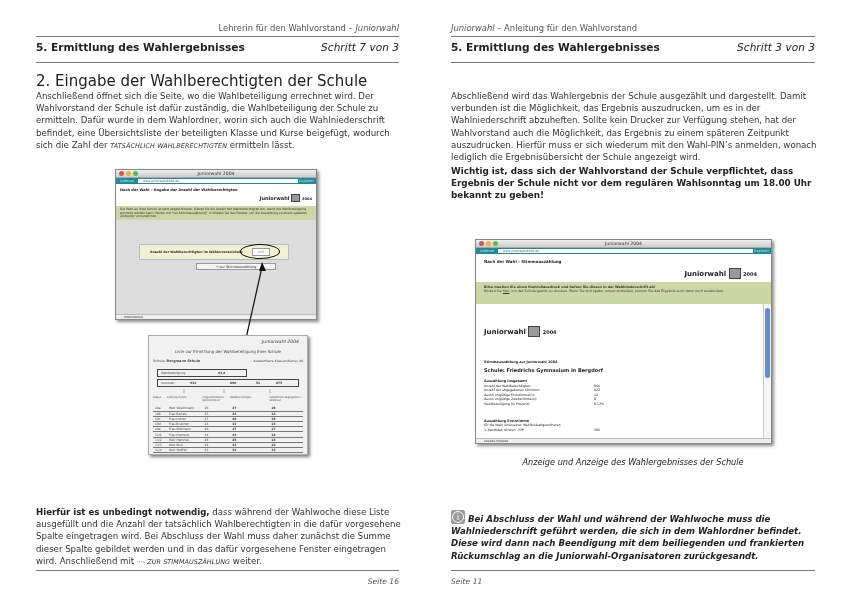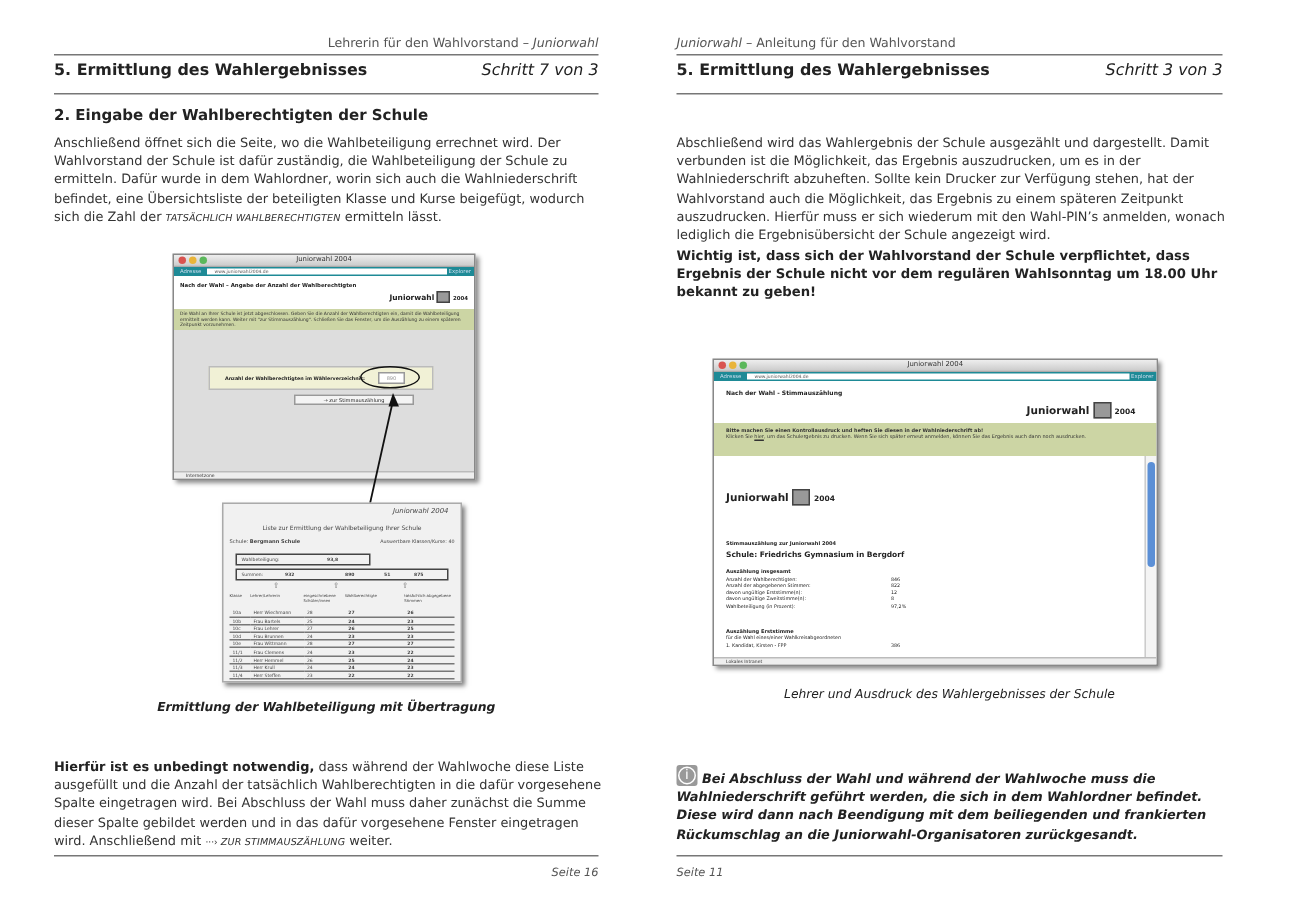--- a/index.html
+++ b/index.html
@@ -7,21 +7,21 @@
 body{font-family:"DejaVu Sans",sans-serif;color:#222;position:relative}
 .page{position:absolute;top:0;width:432px;height:612px}
 #p10{left:0}
 #p11{left:418px}
 .runhead{position:absolute;top:23px;font-size:8.4px;color:#555}
 #p10 .runhead{right:33px;text-align:right}
 #p11 .runhead{left:33px}
 .rule{position:absolute;height:1px;background:#777}
 .h1{position:absolute;top:41px;left:36px;right:33px;font-size:10.6px;font-weight:bold;color:#222}
 .h1 .step{position:absolute;right:0;top:0;font-style:italic;font-weight:normal}
-.h2{position:absolute;left:36px;font-size:10px;font-weight:bold}
+.h2{position:absolute;left:36px;font-size:15px;font-weight:normal}
 .para{position:absolute;left:36px;right:30px;font-size:8.6px;line-height:12.2px;color:#333}
 .sc{font-size:6.4px;text-transform:uppercase;font-style:italic;letter-spacing:0.1px}
 .caption{position:absolute;font-size:8.2px;font-style:italic;font-weight:bold;text-align:center;line-height:11px;color:#222}
 .footer{position:absolute;top:577px;font-size:7.6px;font-style:italic;color:#555}
 
 .win{position:absolute;background:#f2f2f2;border:1px solid #888;box-shadow:2px 2px 3px rgba(0,0,0,0.45);overflow:hidden}
 .tbar{height:8px;background:linear-gradient(#eee,#ccc);position:relative;border-bottom:1px solid #aaa}
 .dots{position:absolute;left:3px;top:1px;display:flex;gap:2px}
 .dot{width:5px;height:5px;border-radius:50%}
 .ttl{position:absolute;left:0;right:0;top:0;text-align:center;font-size:4.6px;line-height:8px;color:#333}
@@ -169,21 +169,20 @@
             <td style="width: 36px;">Herr Steffen</td>
             <td style="width: 28px;">23</td>
             <td style="width: 40px; font-weight: bold;">22</td>
             <td style="width: 34px; font-weight: bold;">22</td>
           </tr>
         </tbody>
     </table>
   </div>
 
   <div class="caption" style="left:36px;right:33px;top:466px">
-      <div>Ermittlung der Wahlbeteiligung mit Übertragung</div>
     </div>
 
   <div class="para" style="top:506px"><b style="color:#222">Hierfür ist es unbedingt notwendig,</b><span> dass während der Wahlwoche diese Liste ausgefüllt und die Anzahl der tatsächlich Wahlberechtigten in die dafür vorgesehene Spalte eingetragen wird. Bei Abschluss der Wahl muss daher zunächst die Summe dieser Spalte gebildet werden und in das dafür vorgesehene Fenster eingetragen wird. Anschließend mit </span><span style="font-size:6px">···›</span><span class="sc"> zur Stimmauszählung</span><span> weiter.</span></div>
   <div class="rule" style="top:570px;left:36px;right:33px"></div>
   <div class="footer" style="right:33px">Seite 16</div>
 </div>
 
 <div class="page" id="p11">
   <div class="runhead"><i>Juniorwahl</i><span> – Anleitung für den Wahlvorstand</span></div>
   <div class="rule" style="top:36px;left:33px;right:35px"></div>
@@ -230,18 +229,18 @@
       <div id="firstvote" style="position:absolute;left:8px;top:124px;width:150px">
           <div style="font-size: 3.2px; line-height: 4.4px; position: relative; height: 4.4px;"><span>1.  Kandidat, Kirsten - FPP</span><span style="position:absolute;left:110px">386</span></div>
         </div>
     </div>
     <div style="position:absolute;right:0;top:64px;width:8px;bottom:5px;background:#f4f4f4;border-left:1px solid #ccc">
       <div style="position:absolute;left:1px;right:1px;top:4px;height:70px;background:#5b8fd6;border-radius:3px"></div>
     </div>
     <div class="wstatus">Lokales Intranet</div>
   </div>
 
-  <div class="caption" style="left:33px;right:35px;top:457px;font-weight:normal">Lehrer und Ausdruck des Wahlergebnisses der Schule</div>
+  <div class="caption" style="left:33px;right:35px;top:457px;font-weight:normal">Anzeige und Anzeige des Wahlergebnisses der Schule</div>
 
   <div class="para" style="top:510px;left:33px;right:30px;font-weight:bold;font-style:italic;color:#222"><span class="info-icon"><span>i</span></span><span> Bei Abschluss der Wahl und während der Wahlwoche muss die Wahlniederschrift geführt werden, die sich in dem Wahlordner befindet. Diese wird dann nach Beendigung mit dem beiliegenden und frankierten Rückumschlag an die Juniorwahl-Organisatoren zurückgesandt.</span></div>
   <div class="rule" style="top:570px;left:33px;right:35px"></div>
   <div class="footer" style="left:33px">Seite 11</div>
 </div>
 
 </body></html>

